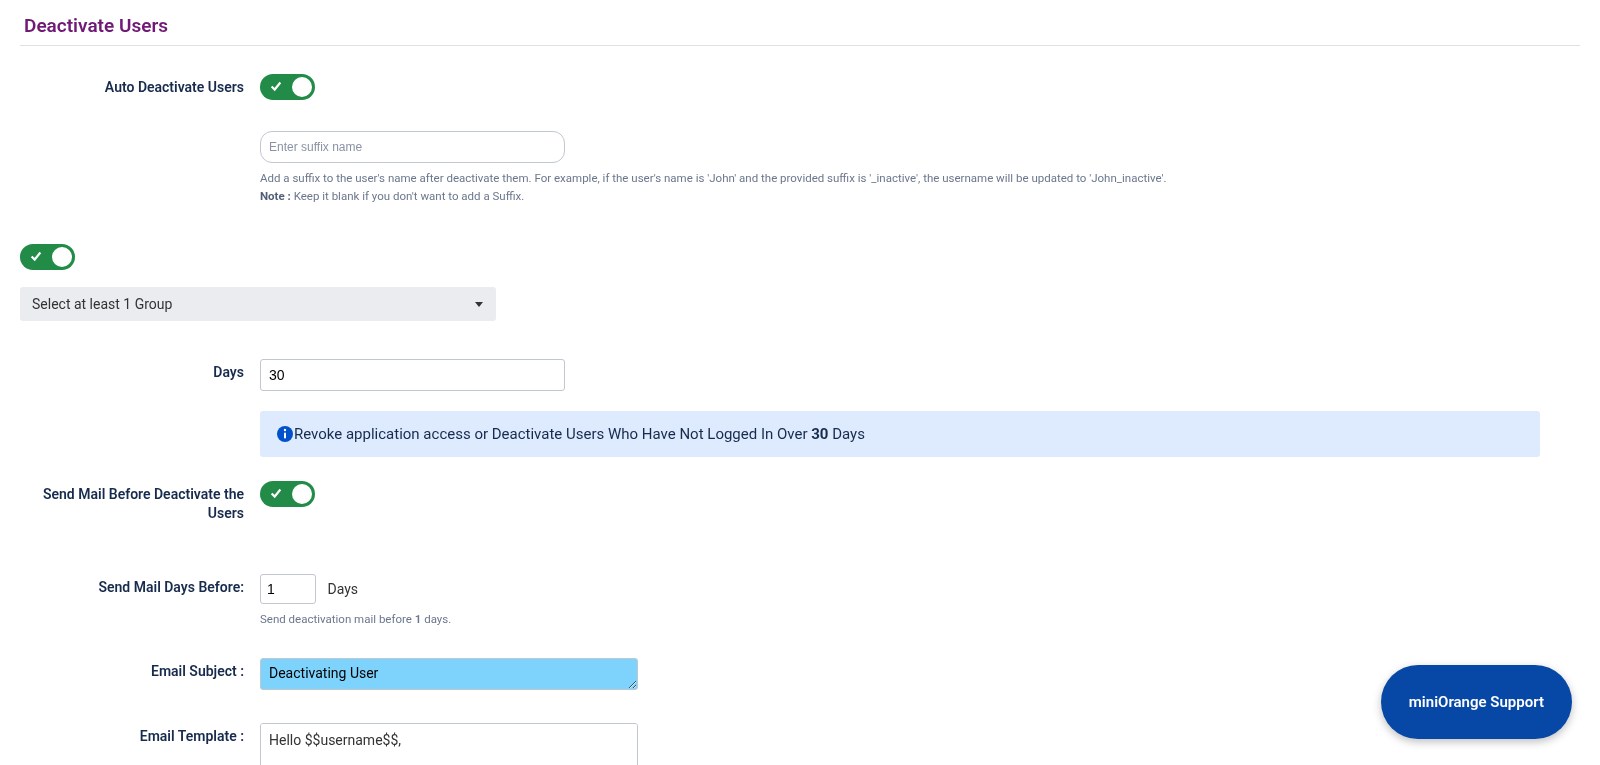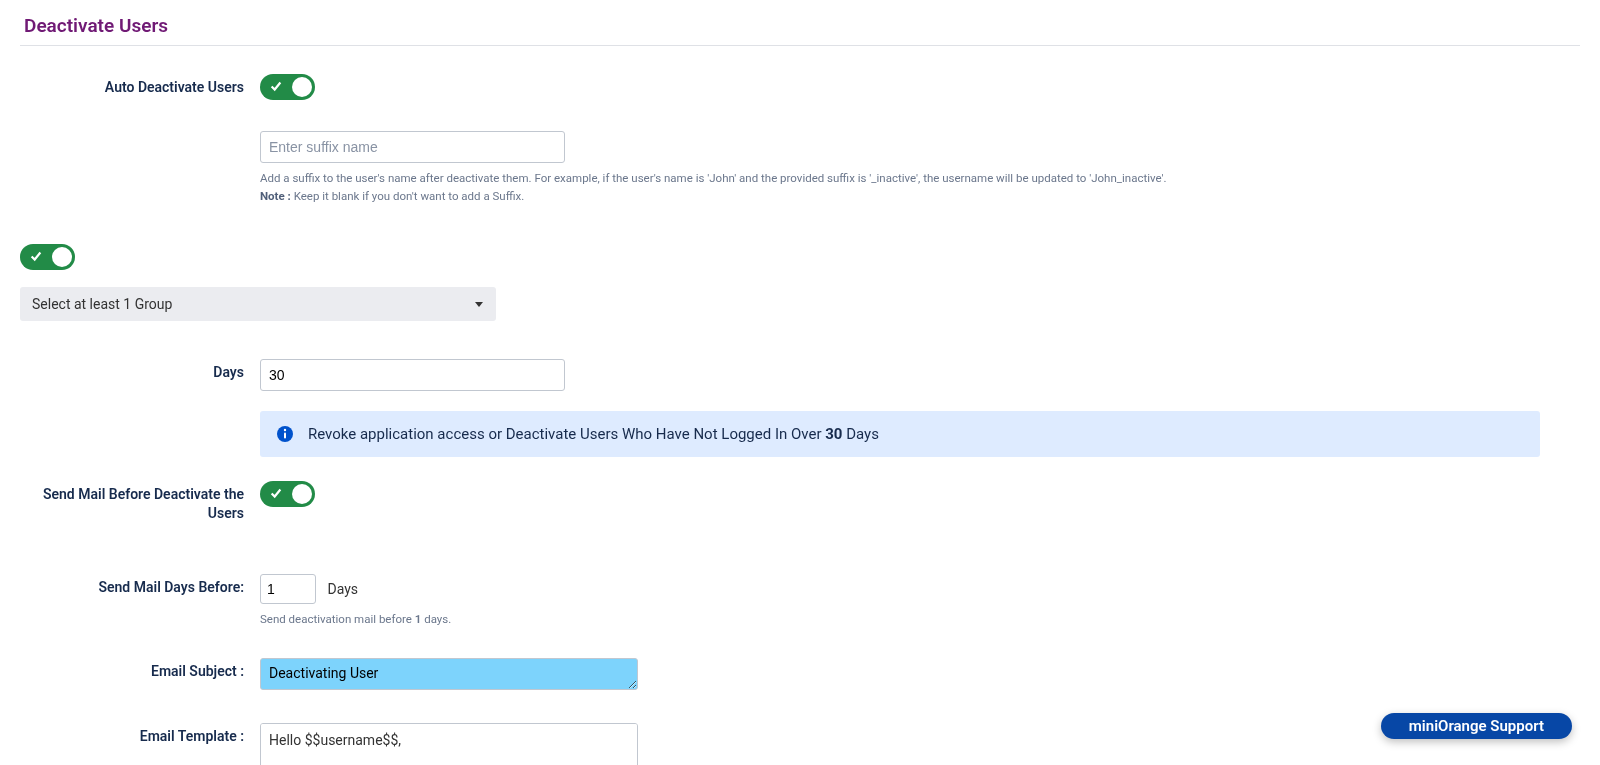--- a/index.html
+++ b/index.html
@@ -65,23 +65,23 @@
     position: absolute;
     left: 9px;
     top: 5px;
     color: #fff;
   }
   .toggle .check svg { width: 14px; height: 14px; display:block; }
   .text-input {
     width: 305px;
     height: 32px;
     border: 1px solid #c1c7d0;
-    border-radius: 3px;
+    border-radius: 12px;
     padding: 4px 8px;
-    font-size: 14px;
+    font-size: 12px;
     color: #333;
     background:#fff;
   }
   .text-input::placeholder { color:#8993a4; }
   .help-text {
     font-size: 11.5px;
     color: #6b778c;
     line-height: 1.6;
     margin-top: 6px;
   }
@@ -111,21 +111,20 @@
     padding: 4px 8px;
     font-size: 14px;
     background:#fff;
   }
   .info-banner {
     background: #deebff;
     border-radius: 3px;
     padding: 14px 16px;
     display: flex;
     align-items: center;
-    gap: 14px;
     color: #172b4d;
     font-size: 15px;
   }
   .info-banner .info-icon {
     width: 18px; height:18px; flex:0 0 18px;
   }
   .info-banner strong { font-weight:700; }
   .num-input-small {
     width: 56px;
     height: 30px;
@@ -167,21 +166,21 @@
     color:#333;
   }
   .support-pill {
     position: fixed;
     right: 28px;
     bottom: 26px;
     background: #0747a6;
     color: #fff;
     font-weight: 600;
     font-size: 15px;
-    padding: 4px 28px;
+    padding: 28px 28px;
     border-radius: 999px;
     box-shadow: 0 3px 8px rgba(0,0,0,0.25);
     cursor:pointer;
   }
   .spacer-14{height:14px;}
   .spacer-20{height:20px;}
   .spacer-28{height:28px;}
   .spacer-40{height:40px;}
 </style>
 </head>

